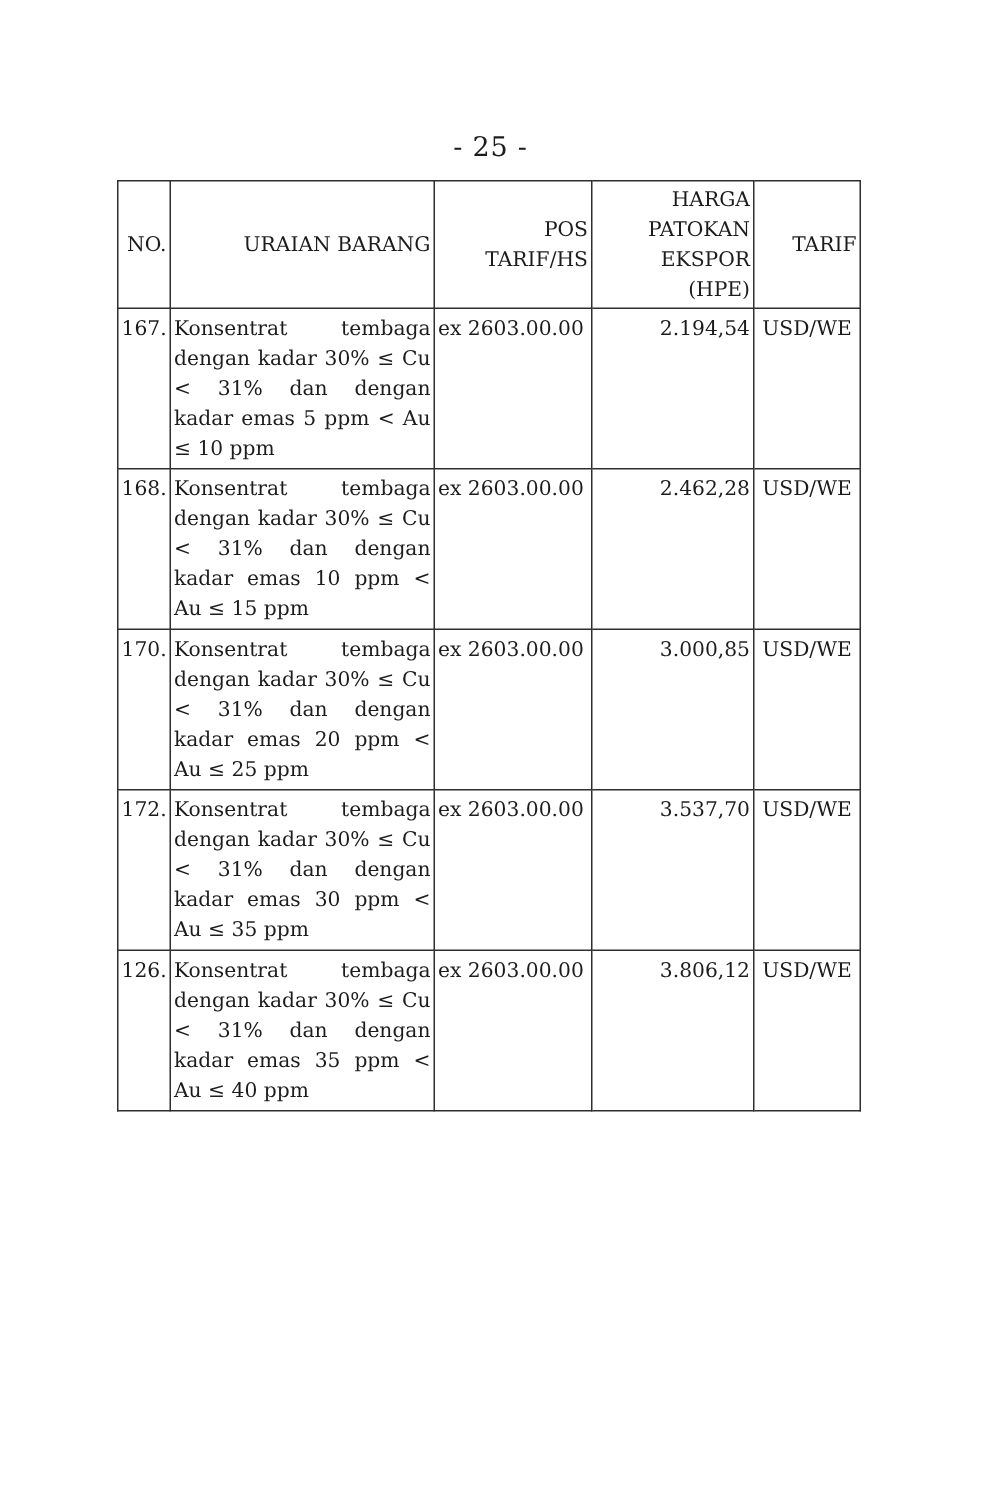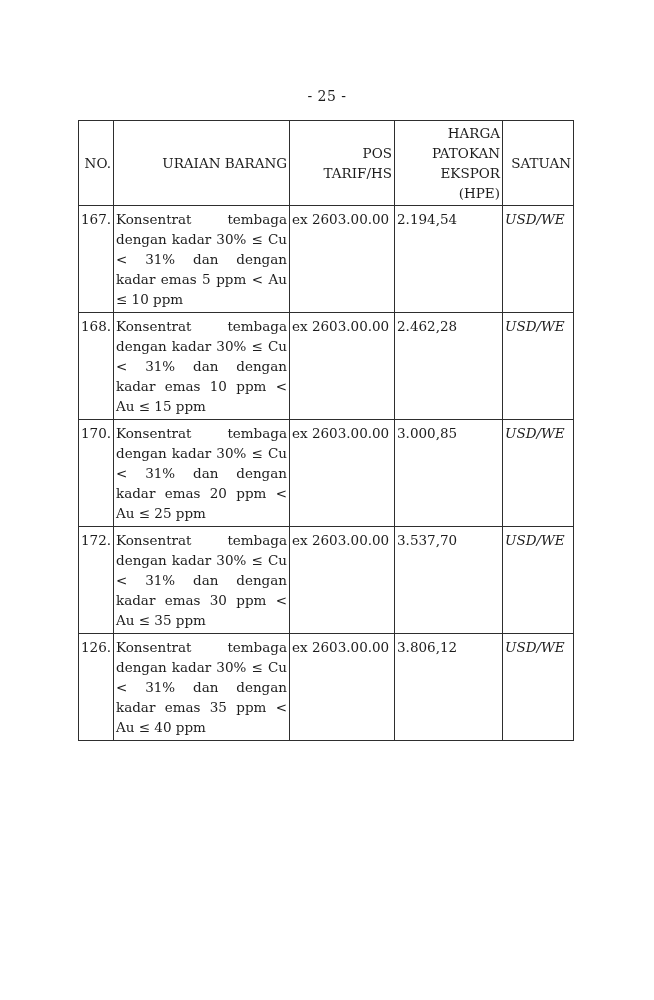--- a/index.html
+++ b/index.html
@@ -15,21 +15,21 @@
     font-family: "DejaVu Serif", "Liberation Serif", serif;
     color: #1c1c1c;
     overflow: hidden;
   }
   .page-number {
     position: absolute;
     top: 88px;
     left: 0;
     right: 0;
     text-align: center;
-    font-size: 14px;
+    font-size: 18px;
     letter-spacing: 0.5px;
   }
   table.hpe-table {
     position: absolute;
     left: 78px;
     top: 120px;
     width: 495px;
     border-collapse: collapse;
     table-layout: fixed;
     font-size: 13.5px;
@@ -68,26 +68,26 @@
   td.cell-uraian {
     text-align: justify;
     padding: 3px 6px 3px 7px;
     margin-left: 12px;
   }
   td.cell-pos {
     text-align: left;
     padding-left: 6px;
   }
   td.cell-hpe {
+    text-align: right;
     padding-right: 8px;
   }
   td.cell-satuan {
-    text-align: left;
+    text-align: center;
     padding-left: 6px;
-    font-style: italic;
   }
 </style>
 </head>
 <body>
 
 <div class="page">
 
   <div class="page-number">- 25 -</div>
 
   <table class="hpe-table">
@@ -100,21 +100,21 @@
     </colgroup>
     <thead>
       <tr>
         <th>NO.</th>
         <th>URAIAN BARANG</th>
         <th>POS
 TARIF/HS</th>
         <th>HARGA
 PATOKAN
 EKSPOR (HPE)</th>
-        <th>SATUAN</th>
+        <th>TARIF</th>
       </tr>
     </thead>
     <tbody>
         <tr>
       <td class="cell-no">167.</td>
       <td class="cell-uraian">Konsentrat tembaga dengan kadar 30% ≤ Cu &lt; 31% dan dengan kadar emas 5 ppm &lt; Au ≤ 10 ppm</td>
       <td class="cell-pos">ex 2603.00.00</td>
       <td class="cell-hpe">2.194,54</td>
       <td class="cell-satuan">USD/WE</td>
     </tr>

